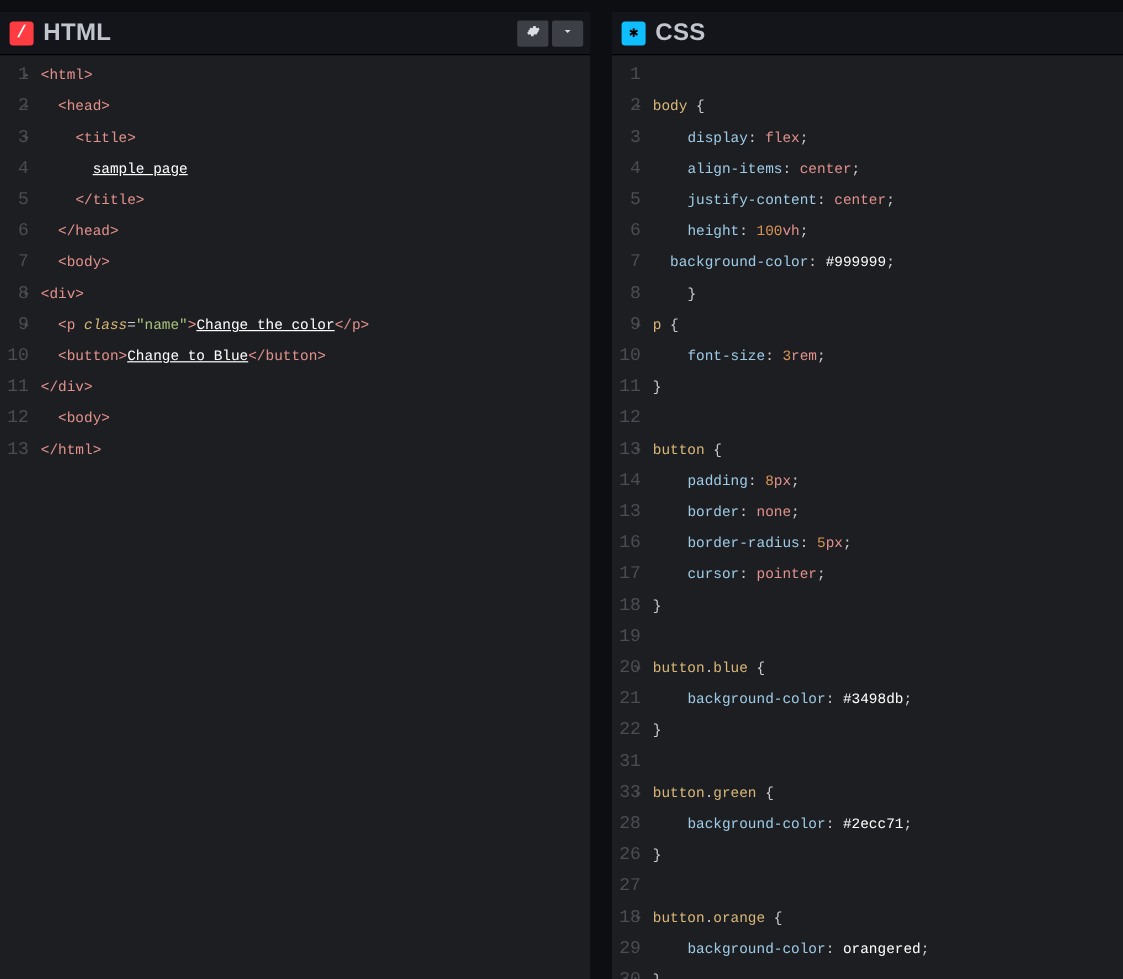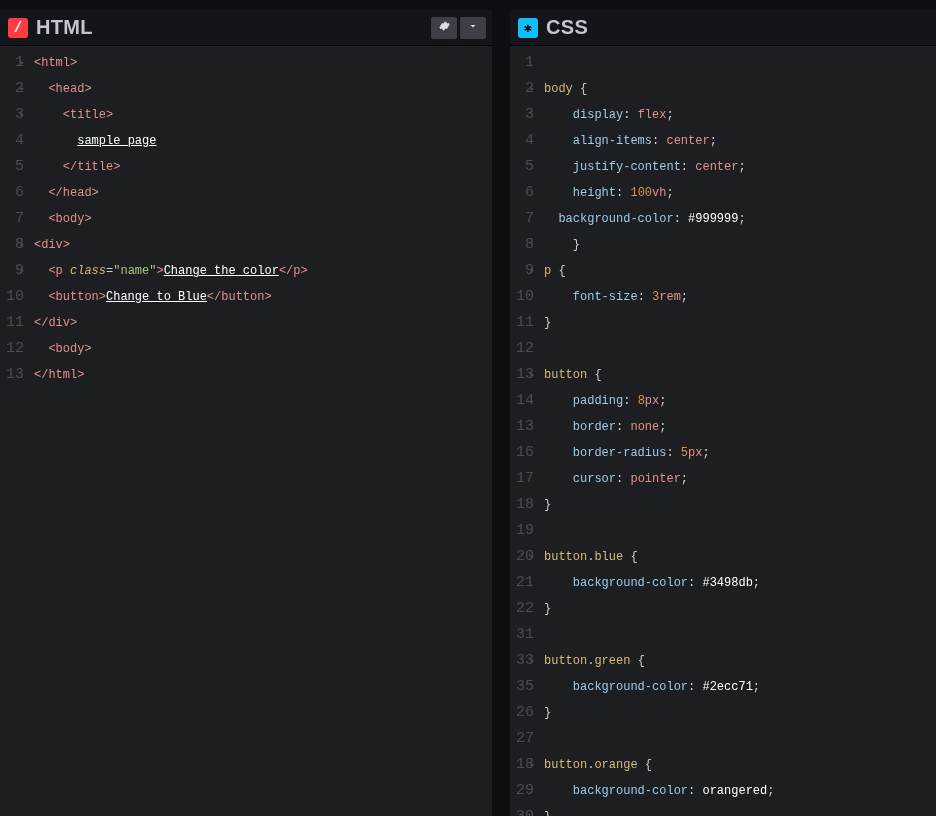--- a/index.html
+++ b/index.html
@@ -187,21 +187,21 @@
           <div class="ln">13</div>
           <div class="ln">16</div>
           <div class="ln">17</div>
           <div class="ln">18</div>
           <div class="ln">19</div>
           <div class="ln fold">20</div>
           <div class="ln">21</div>
           <div class="ln">22</div>
           <div class="ln">31</div>
           <div class="ln fold">33</div>
-          <div class="ln">35</div>
+          <div class="ln">28</div>
           <div class="ln">26</div>
           <div class="ln">27</div>
           <div class="ln fold">18</div>
           <div class="ln">29</div>
           <div class="ln">30</div>
         </div>
       <div class="code" id="code-right"><div>&nbsp;</div><div><span class="sel">body</span><span class="punct"> </span><span class="brace">{</span></div><div>    <span class="prop">display</span><span class="punct">: </span><span class="kw">flex</span><span class="punct">;</span></div><div>    <span class="prop">align-items</span><span class="punct">: </span><span class="kw">center</span><span class="punct">;</span></div><div>    <span class="prop">justify-content</span><span class="punct">: </span><span class="kw">center</span><span class="punct">;</span></div><div>    <span class="prop">height</span><span class="punct">: </span><span class="num">100</span><span class="unit">vh</span><span class="punct">;</span></div><div>  <span class="prop">background-color</span><span class="punct">: </span><span class="hex">#999999</span><span class="punct">;</span></div><div>    <span class="brace">}</span></div><div><span class="sel">p</span><span class="punct"> </span><span class="brace">{</span></div><div>    <span class="prop">font-size</span><span class="punct">: </span><span class="num">3</span><span class="unit">rem</span><span class="punct">;</span></div><div><span class="brace">}</span></div><div>&nbsp;</div><div><span class="sel">button</span><span class="punct"> </span><span class="brace">{</span></div><div>    <span class="prop">padding</span><span class="punct">: </span><span class="num">8</span><span class="unit">px</span><span class="punct">;</span></div><div>    <span class="prop">border</span><span class="punct">: </span><span class="kw">none</span><span class="punct">;</span></div><div>    <span class="prop">border-radius</span><span class="punct">: </span><span class="num">5</span><span class="unit">px</span><span class="punct">;</span></div><div>    <span class="prop">cursor</span><span class="punct">: </span><span class="kw">pointer</span><span class="punct">;</span></div><div><span class="brace">}</span></div><div>&nbsp;</div><div><span class="sel">button</span><span class="punct">.</span><span class="sel">blue</span><span class="punct"> </span><span class="brace">{</span></div><div>    <span class="prop">background-color</span><span class="punct">: </span><span class="hex">#3498db</span><span class="punct">;</span></div><div><span class="brace">}</span></div><div>&nbsp;</div><div><span class="sel">button</span><span class="punct">.</span><span class="sel">green</span><span class="punct"> </span><span class="brace">{</span></div><div>    <span class="prop">background-color</span><span class="punct">: </span><span class="hex">#2ecc71</span><span class="punct">;</span></div><div><span class="brace">}</span></div><div>&nbsp;</div><div><span class="sel">button</span><span class="punct">.</span><span class="sel">orange</span><span class="punct"> </span><span class="brace">{</span></div><div>    <span class="prop">background-color</span><span class="punct">: </span><span class="hex">orangered</span><span class="punct">;</span></div><div><span class="brace">}</span></div></div>
     </div>
   </div>
 

